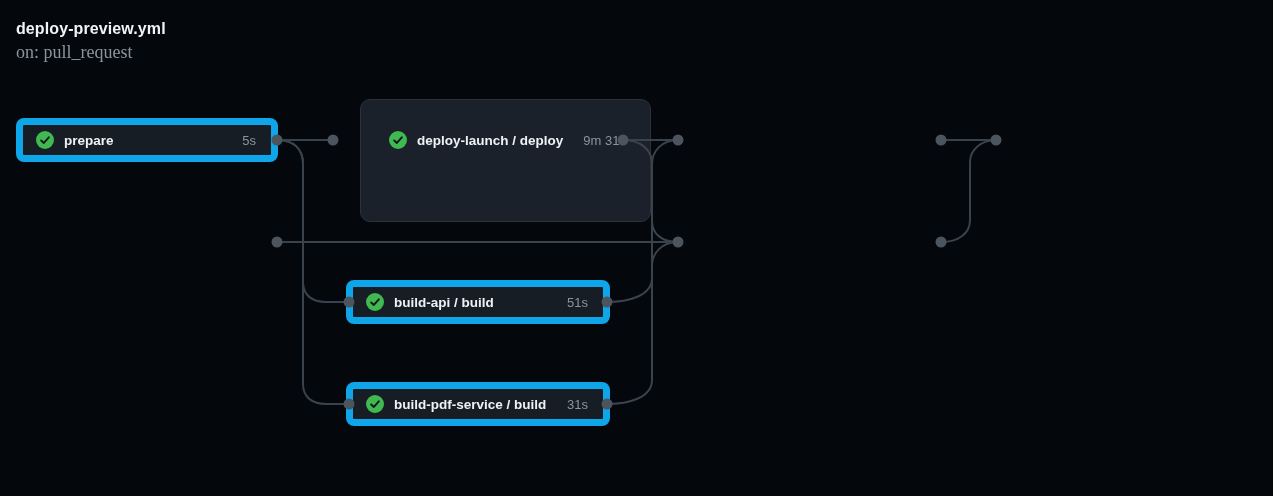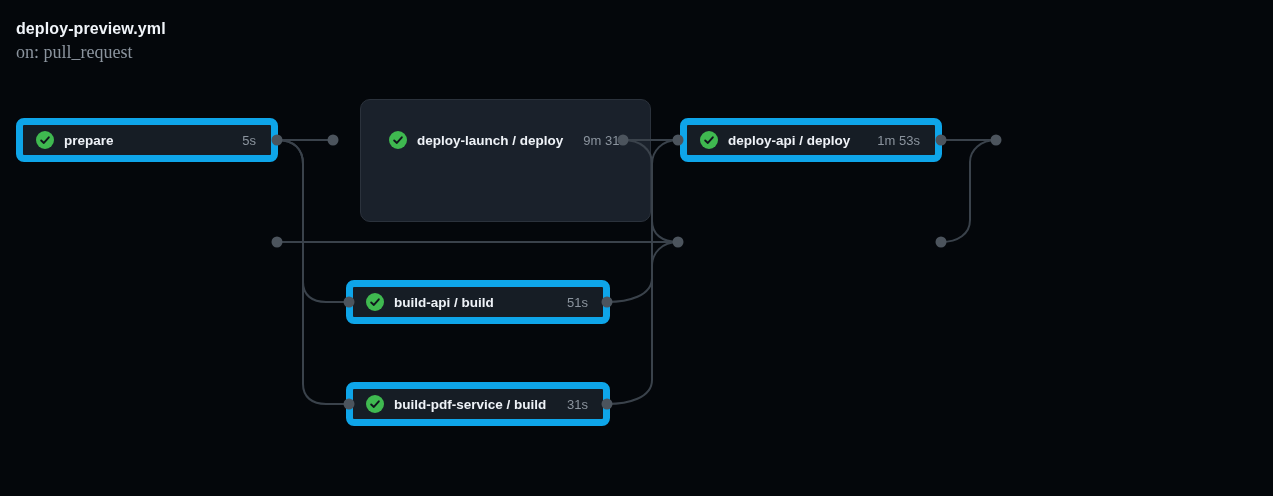--- a/index.html
+++ b/index.html
@@ -79,28 +79,20 @@
 
   <div class="node" style="left:346px; top:382px; width:264px">
     <svg class="status-icon" viewBox="0 0 16 16">
         <circle cx="8" cy="8" r="8" fill="#3fb950"></circle>
         <path d="M4.6 8.4 L7 10.6 L11.4 5.6" stroke="#10161d" stroke-width="1.7" fill="none" stroke-linecap="round" stroke-linejoin="round"></path>
       </svg>
     <span class="job-label">build-pdf-service / build</span>
     <span class="job-duration">31s</span>
   </div>
 
-  <div class="node" style="left:680px; top:118px; width:262px">
-    <svg class="status-icon" viewBox="0 0 16 16">
-        <circle cx="8" cy="8" r="8" fill="#3fb950"></circle>
-        <path d="M4.6 8.4 L7 10.6 L11.4 5.6" stroke="#10161d" stroke-width="1.7" fill="none" stroke-linecap="round" stroke-linejoin="round"></path>
-      </svg>
-    <span class="job-label">deploy-api / deploy</span>
-    <span class="job-duration">1m 53s</span>
-  </div>
 
 
 
   <svg class="edges" viewBox="0 0 1273 496">
     <path class="edge" d="M277 140 H333"></path>
     <path class="edge" d="M277 140 C294 140 303 149 303 164 V282 C303 295 312 302 326 302 H349"></path>
     <path class="edge" d="M277 140 C294 140 303 149 303 164 V384 C303 397 312 404 326 404 H349"></path>
     <path class="edge" d="M277 242 H678"></path>
     <path class="edge" d="M623 140 H678"></path>
     <path class="edge" d="M623 140 C640 140 652 149 652 164 V221 C652 234 662 242 678 242"></path>

